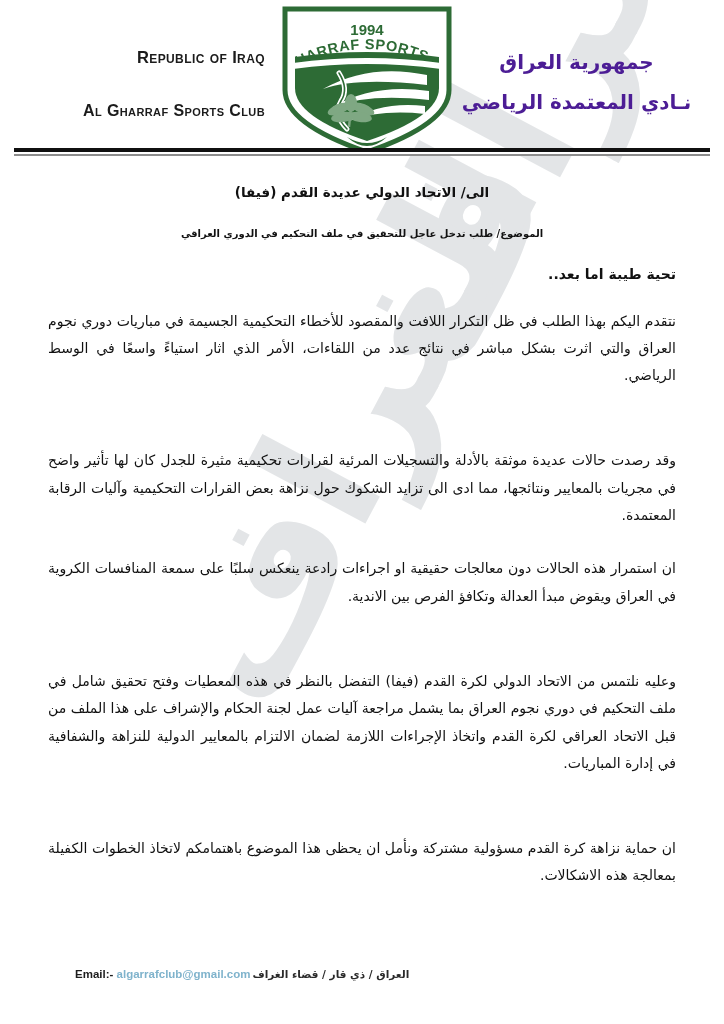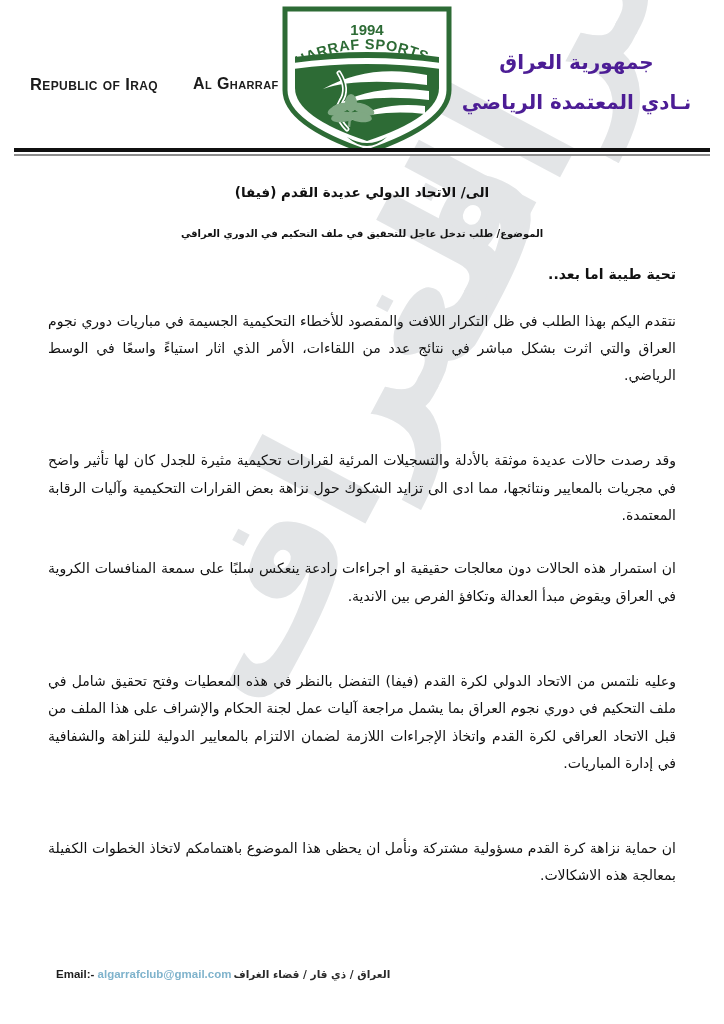--- a/index.html
+++ b/index.html
@@ -58,22 +58,22 @@
     align-items: center;
     justify-content: space-between;
     padding: 18px 30px 0 30px;
     height: 140px;
     box-sizing: border-box;
   }
 
   .head-col-en {
     width: 235px;
     display: flex;
-    flex-direction: row;
-    align-items: center;
+    flex-direction: column;
+    align-items: flex-end;
     gap: 35px;
     padding-top: 10px;
   }
   .head-en-line {
     font-family: "Liberation Sans", sans-serif;
     font-variant: small-caps;
     font-weight: 700;
     font-size: 16.5px;
     letter-spacing: 0.4px;
     color: #1b1b1b;
@@ -173,21 +173,21 @@
 
   
   .letter-footer {
     position: absolute;
     z-index: 2;
     left: 0;
     right: 0;
     bottom: 44px;
     display: flex;
     align-items: center;
-    padding: 0 56px;
+    padding: 0 75px;
     box-sizing: border-box;
   }
   .footer-email {
     font-family: "Liberation Sans", sans-serif;
     font-size: 11.5px;
     font-weight: 600;
     color: #1d1d1d;
     white-space: nowrap;
   }
   .footer-email .addr {

